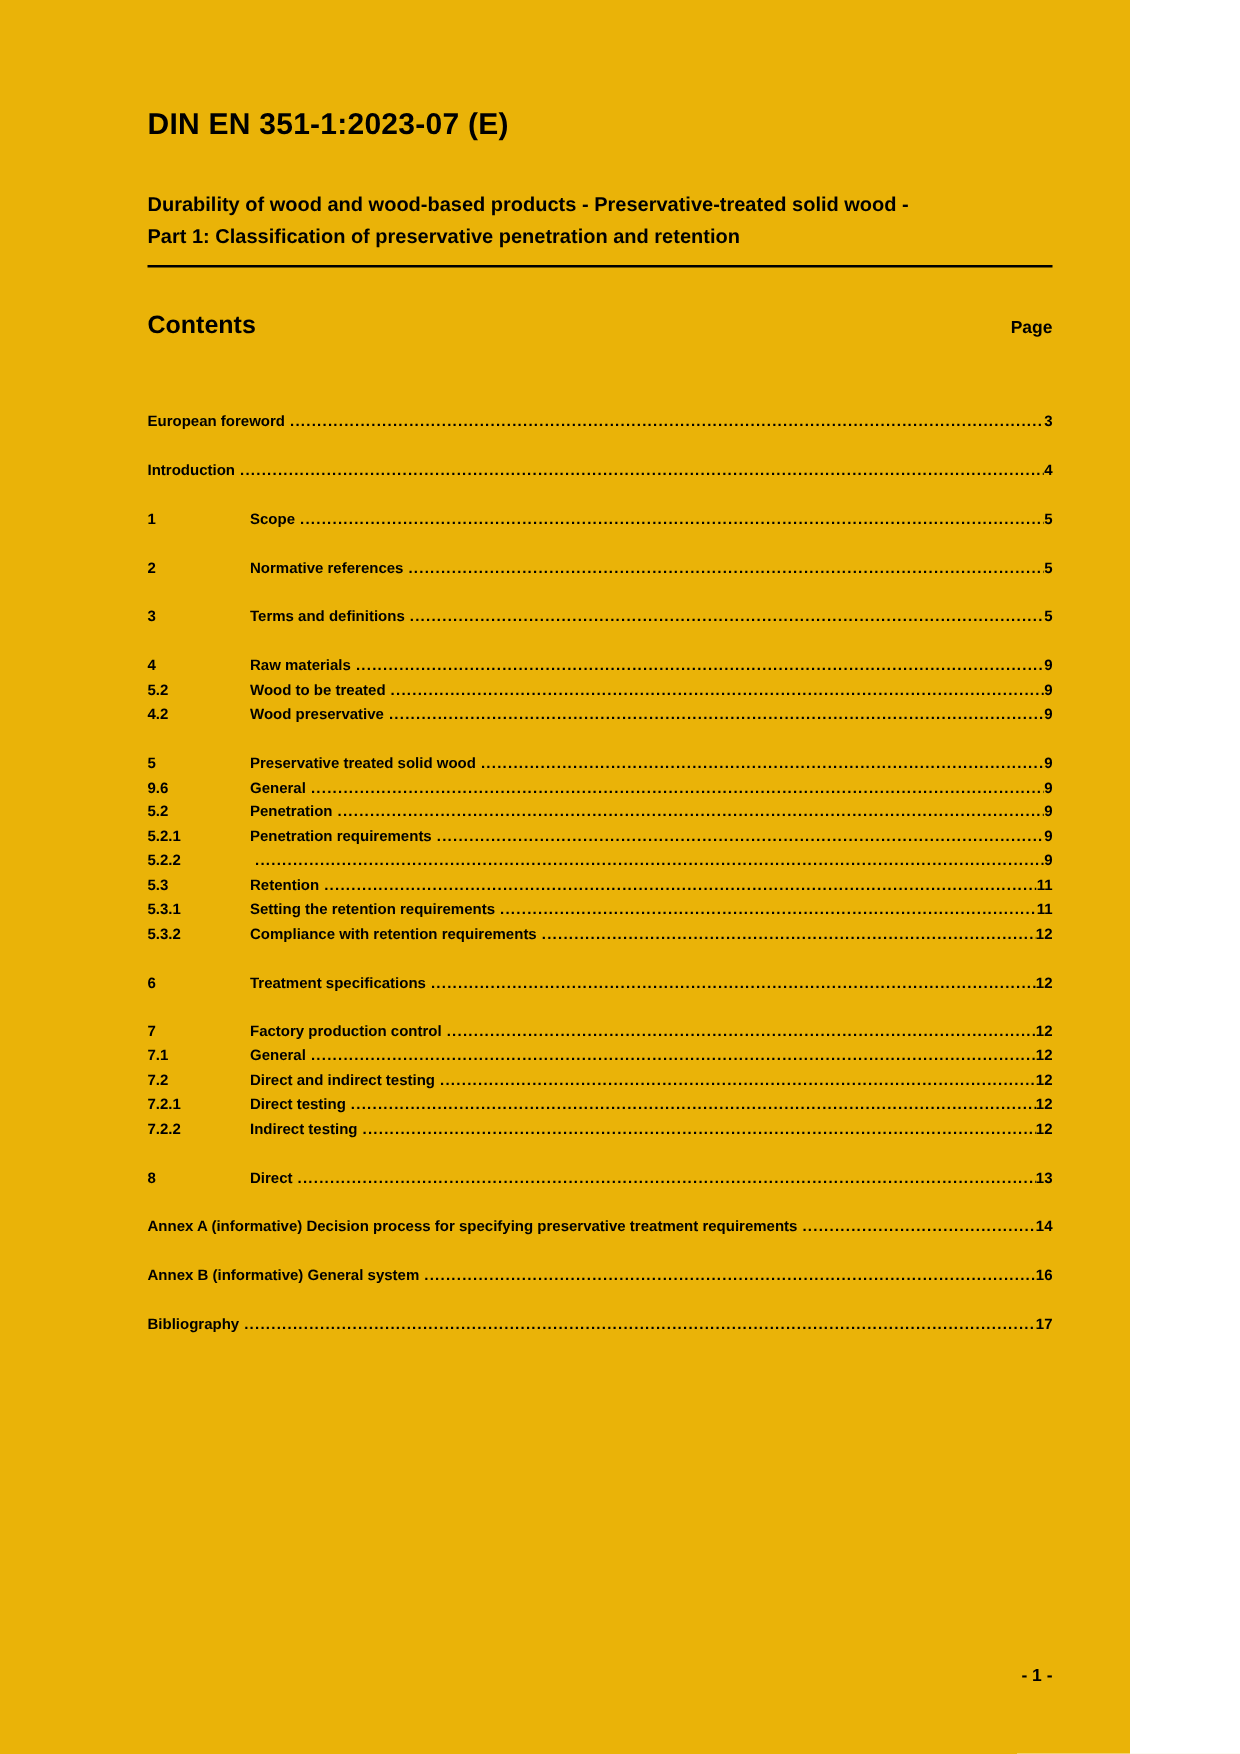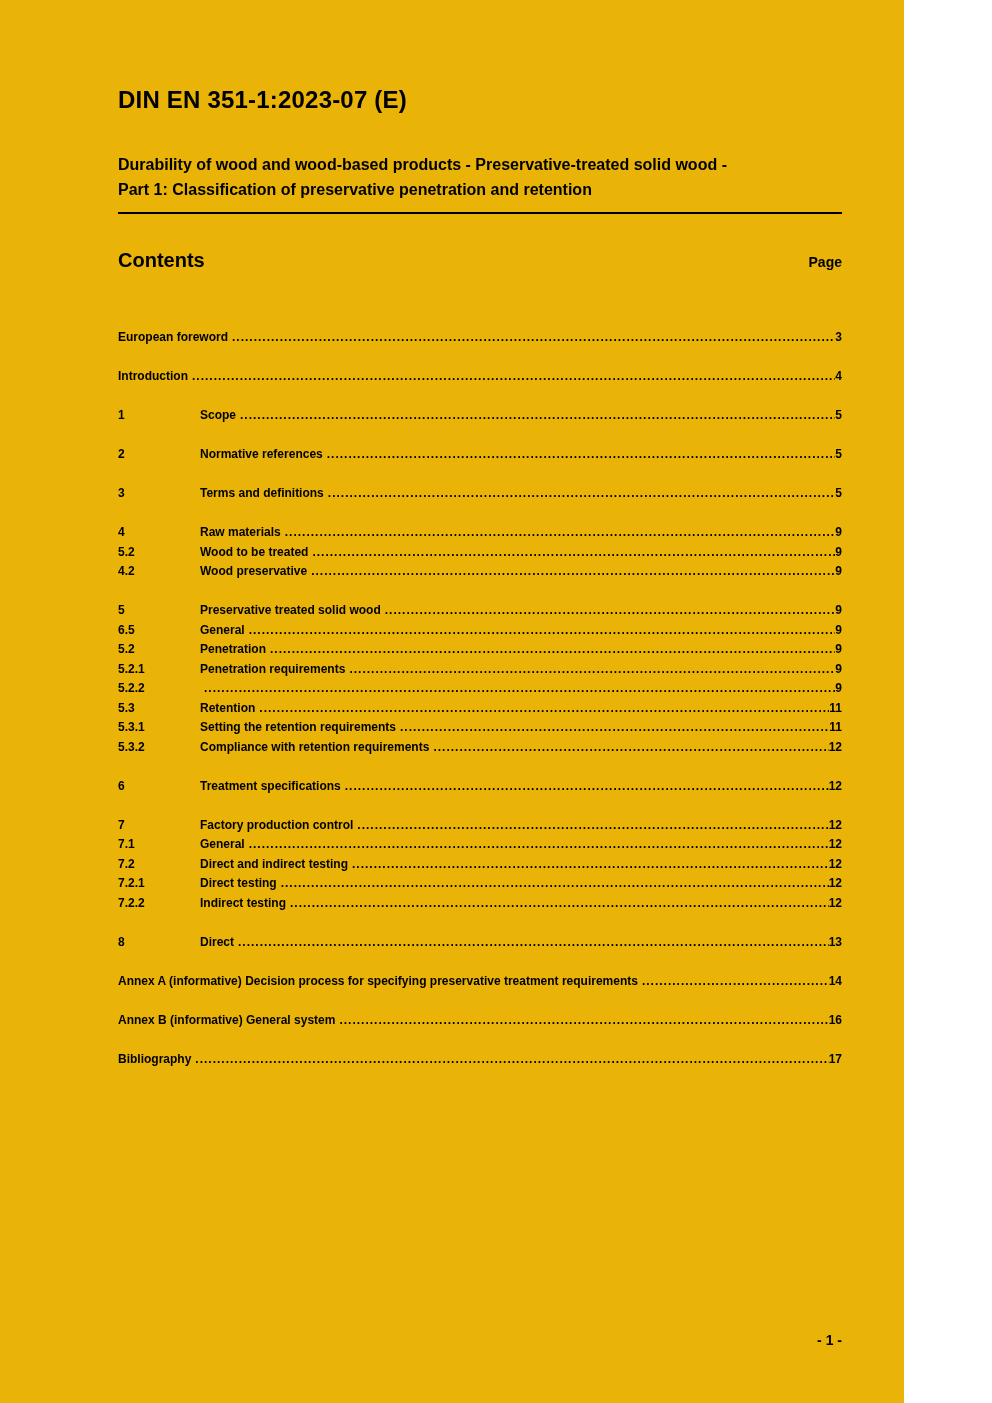--- a/index.html
+++ b/index.html
@@ -165,21 +165,21 @@
           </div>
         </div>
         <div class="toc-group">
           <div class="toc-row">
             <span class="toc-num">5</span>
             <span class="toc-title">Preservative treated solid wood</span>
             <span class="toc-leader" aria-hidden="true">....................................................................................................................................................................................................................................................................</span>
             <span class="toc-page">9</span>
           </div>
           <div class="toc-row">
-            <span class="toc-num">6.5</span>
+            <span class="toc-num">9.6</span>
             <span class="toc-title">General</span>
             <span class="toc-leader" aria-hidden="true">....................................................................................................................................................................................................................................................................</span>
             <span class="toc-page">9</span>
           </div>
           <div class="toc-row">
             <span class="toc-num">5.2</span>
             <span class="toc-title">Penetration</span>
             <span class="toc-leader" aria-hidden="true">....................................................................................................................................................................................................................................................................</span>
             <span class="toc-page">9</span>
           </div>

